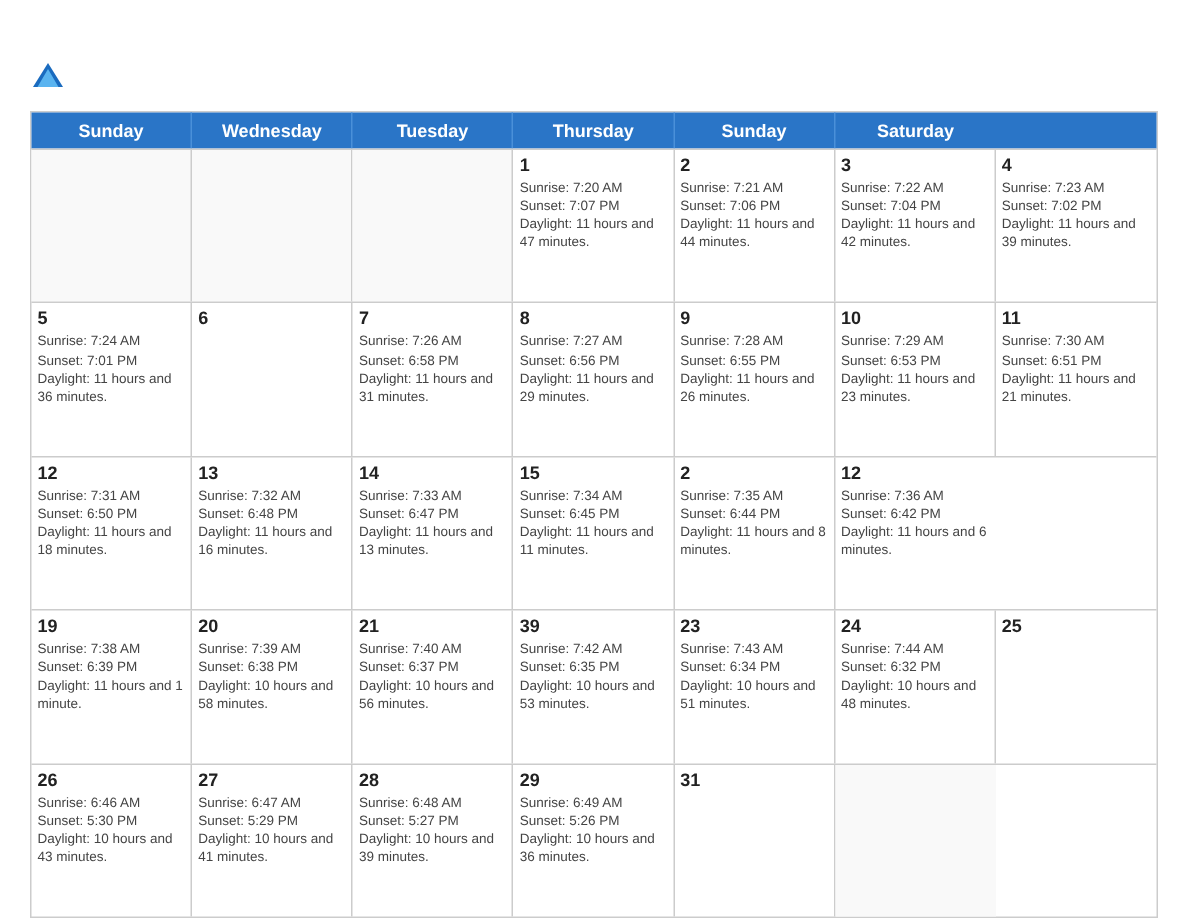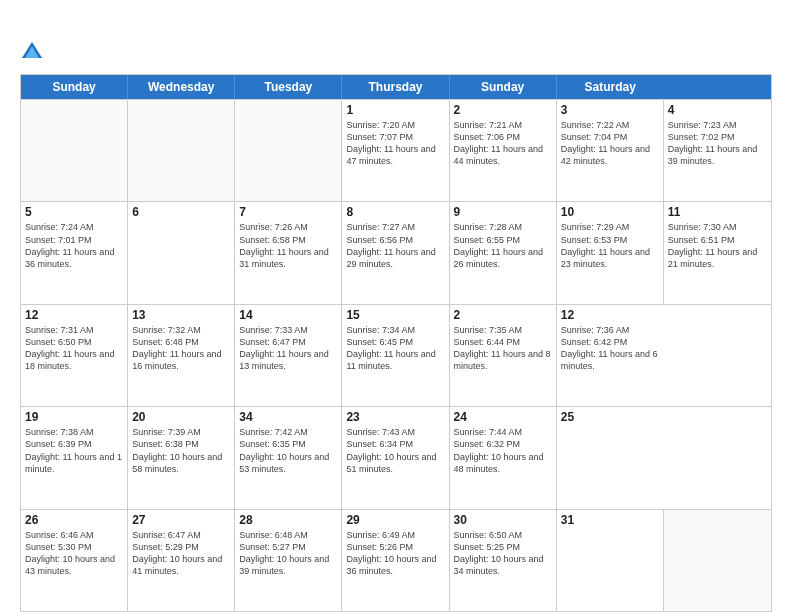--- a/index.html
+++ b/index.html
@@ -222,21 +222,25 @@
         <div class="cal-row">
           <div class="cal-cell">
             <div class="day-number">19</div>
             <div class="cell-info">Sunrise: 7:38 AM<br>Sunset: 6:39 PM<br>Daylight: 11 hours and 1 minute.</div>
           </div>
           <div class="cal-cell">
             <div class="day-number">20</div>
             <div class="cell-info">Sunrise: 7:39 AM<br>Sunset: 6:38 PM<br>Daylight: 10 hours and 58 minutes.</div>
           </div>
           <div class="cal-cell">
-            <div class="day-number">34</div>
+            <div class="day-number">21</div>
+            <div class="cell-info">Sunrise: 7:40 AM<br>Sunset: 6:37 PM<br>Daylight: 10 hours and 56 minutes.</div>
+          </div>
+          <div class="cal-cell">
+            <div class="day-number">39</div>
             <div class="cell-info">Sunrise: 7:42 AM<br>Sunset: 6:35 PM<br>Daylight: 10 hours and 53 minutes.</div>
           </div>
           <div class="cal-cell">
             <div class="day-number">23</div>
             <div class="cell-info">Sunrise: 7:43 AM<br>Sunset: 6:34 PM<br>Daylight: 10 hours and 51 minutes.</div>
           </div>
           <div class="cal-cell">
             <div class="day-number">24</div>
             <div class="cell-info">Sunrise: 7:44 AM<br>Sunset: 6:32 PM<br>Daylight: 10 hours and 48 minutes.</div>
           </div>
@@ -253,24 +257,20 @@
             <div class="day-number">27</div>
             <div class="cell-info">Sunrise: 6:47 AM<br>Sunset: 5:29 PM<br>Daylight: 10 hours and 41 minutes.</div>
           </div>
           <div class="cal-cell">
             <div class="day-number">28</div>
             <div class="cell-info">Sunrise: 6:48 AM<br>Sunset: 5:27 PM<br>Daylight: 10 hours and 39 minutes.</div>
           </div>
           <div class="cal-cell">
             <div class="day-number">29</div>
             <div class="cell-info">Sunrise: 6:49 AM<br>Sunset: 5:26 PM<br>Daylight: 10 hours and 36 minutes.</div>
-          </div>
-          <div class="cal-cell">
-            <div class="day-number">30</div>
-            <div class="cell-info">Sunrise: 6:50 AM<br>Sunset: 5:25 PM<br>Daylight: 10 hours and 34 minutes.</div>
           </div>
           <div class="cal-cell">
             <div class="day-number">31</div>
           </div>
           <div class="cal-cell empty"></div>
         </div>
       </div>
   </div>
 </div>
 

